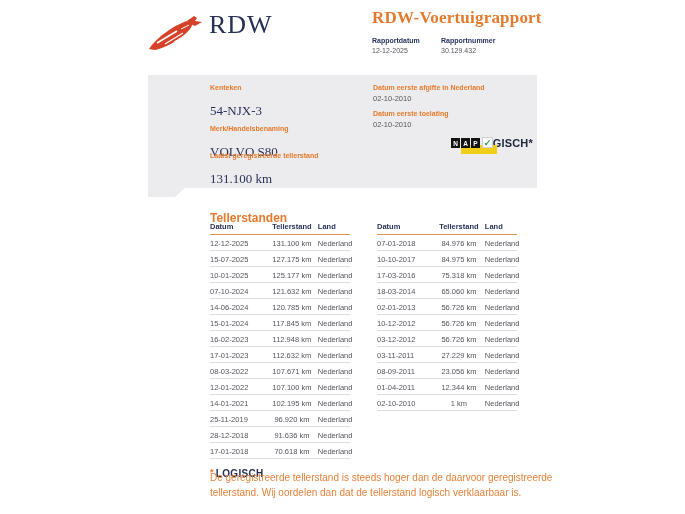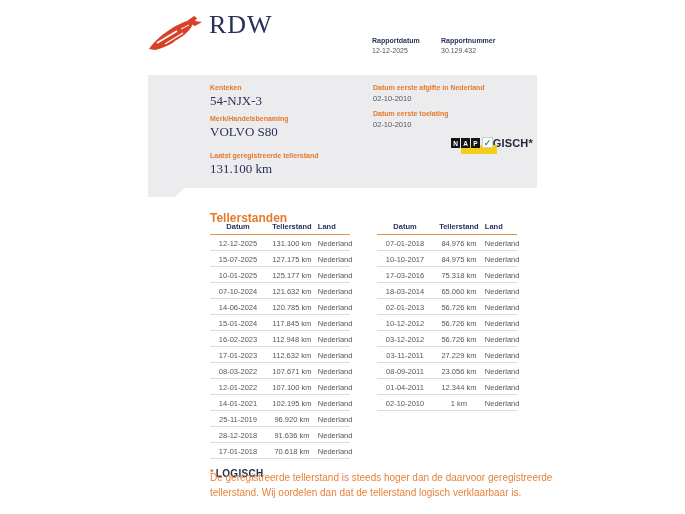--- a/index.html
+++ b/index.html
@@ -34,21 +34,21 @@
     background:#ECEBED;
   }
   .card::after {
     content:""; position:absolute; left:0; top:100%; width:37px; height:9px;
     background:#ECEBED;
     clip-path:polygon(0 0, 100% 0, calc(100% - 10px) 100%, 0 100%);
   }
   .card-label { font-size:7px; font-weight:bold; color:#E57A2C; white-space:nowrap; }
   .card-value-serif {
     font-family:"Liberation Serif","DejaVu Serif",serif;
-    font-size:13px; color:#2A3159; margin-top:2px; white-space:nowrap;
+    font-size:13px; color:#2A3159; margin-top:12px; white-space:nowrap;
   }
   .card-value-small { font-size:7.5px; color:#55565E; margin-top:3px; white-space:nowrap; }
   .col-left  { position:absolute; left:62px; top:9px; }
   .col-left .spaced { margin-top:6px; }
   .block-teller { position:absolute; left:62px; top:77px; }
   .col-right { position:absolute; left:225px; top:9px; }
   .col-right .spaced { margin-top:7px; }
   .oordeel { position:absolute; left:225px; top:62px; width:160px; }
   .oordeel-text {
     font-size:11px; font-weight:bold; color:#20283E; line-height:1.18;
@@ -71,21 +71,21 @@
   }
   
   .tables-title { position:absolute; left:210px; top:211px; font-size:12px; font-weight:bold; color:#E57A2C; }
   .tbl { position:absolute; top:222px; width:140px; }
   .tbl-left  { left:210px; }
   .tbl-right { left:377px; }
   .thead { display:flex; padding-bottom:3px; border-bottom:1.5px solid #DB9448; }
   .thead span { font-size:7.5px; font-weight:bold; color:#2A3159; }
   .trow { display:flex; padding:3.5px 0 2.5px 0; border-bottom:1px solid #DCDCDE; }
   .trow span { font-size:7.5px; color:#55565E; }
-  .c0 { width:40%; text-align:center; }
+  .c0 { width:40%; text-align:left; }
   .c1 { width:37%; text-align:center; }
   .c2 { width:23%; }
   
   .footnote-head { position:absolute; left:210px; top:467px; font-size:10px; font-weight:bold; letter-spacing:0.3px; }
   .footnote-star { color:#E57A2C; margin-right:2px; font-size:9px; vertical-align:2px; }
   .footnote-word { color:#252F52; }
   .footnote-text {
     position:absolute; left:210px; top:470px; width:350px;
     font-size:10px; color:#E5823A; line-height:1.5;
   }
@@ -98,20 +98,23 @@
   <svg class="logo-svg" viewBox="0 0 60 46">
     <path d="M2 40 C9 29 27 16 40 12 L46 14 C43 25 24 37 8 41 Z" fill="#D64228"></path>
     <path d="M40 12 L47 7 L50 9 L48 12 L55 13 L48 17 L44 15 Z" fill="#D64228"></path>
     <path d="M10 34 L30 22" stroke="#ffffff" stroke-width="1.6" fill="none"></path>
     <path d="M18 35 L36 24" stroke="#ffffff" stroke-width="1.2" fill="none"></path>
     <path d="M27 33 L40 25" stroke="#ffffff" stroke-width="1" fill="none"></path>
     <path d="M34 20 L42 16" stroke="#ffffff" stroke-width="1" fill="none"></path>
   </svg>
   <div class="logo-word">RDW</div>
 
+  <div class="report-head">
+    <div class="report-title">RDW-Voertuigrapport</div>
+  </div>
   <div class="report-meta">
     <div class="meta-col first">
       <div class="meta-label">Rapportdatum</div>
       <div class="meta-value">12-12-2025</div>
     </div>
     <div class="meta-col second">
       <div class="meta-label">Rapportnummer</div>
       <div class="meta-value">30.129.432</div>
     </div>
   </div>

